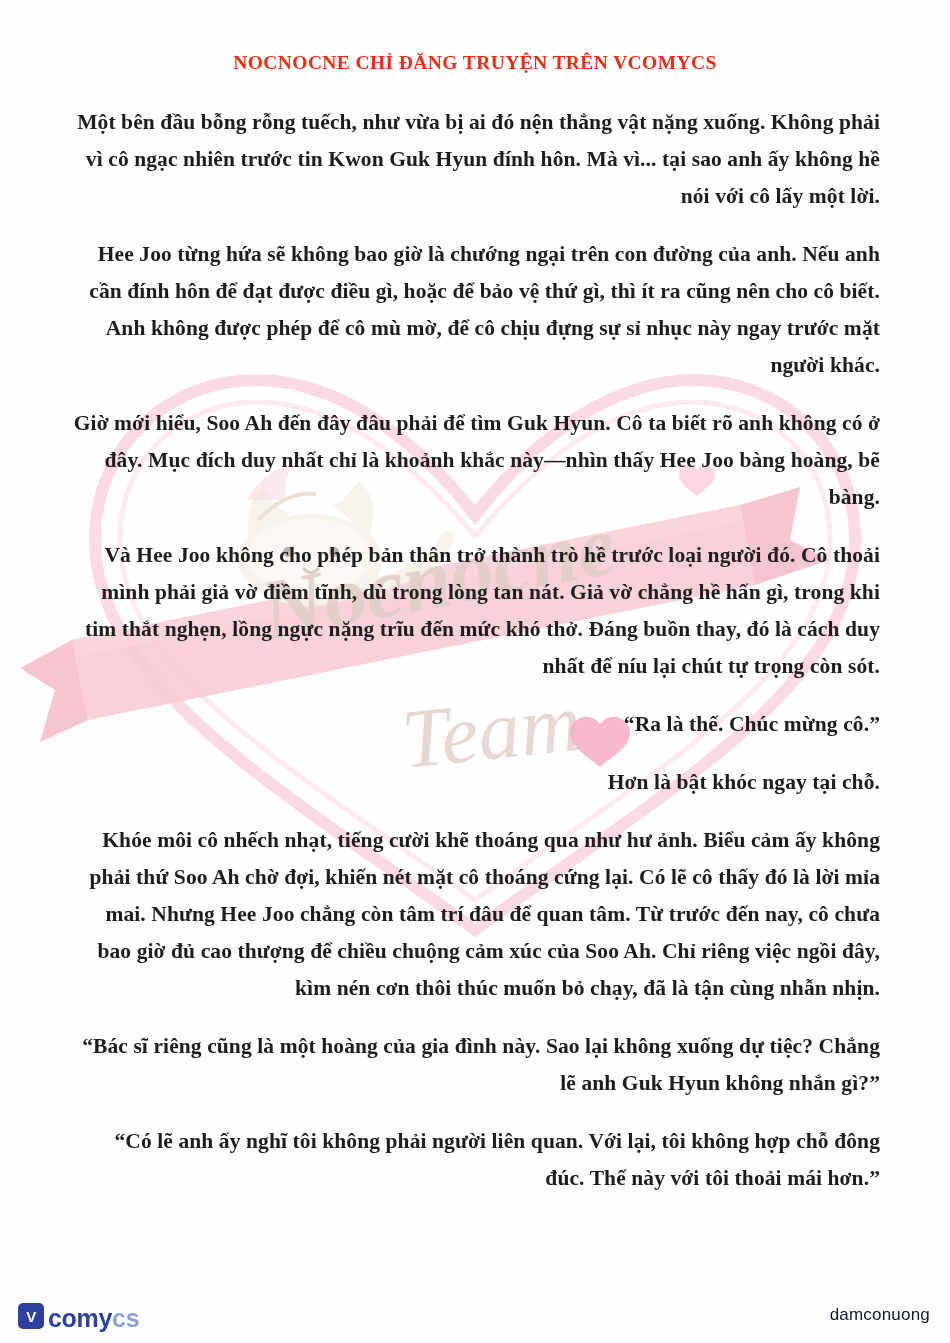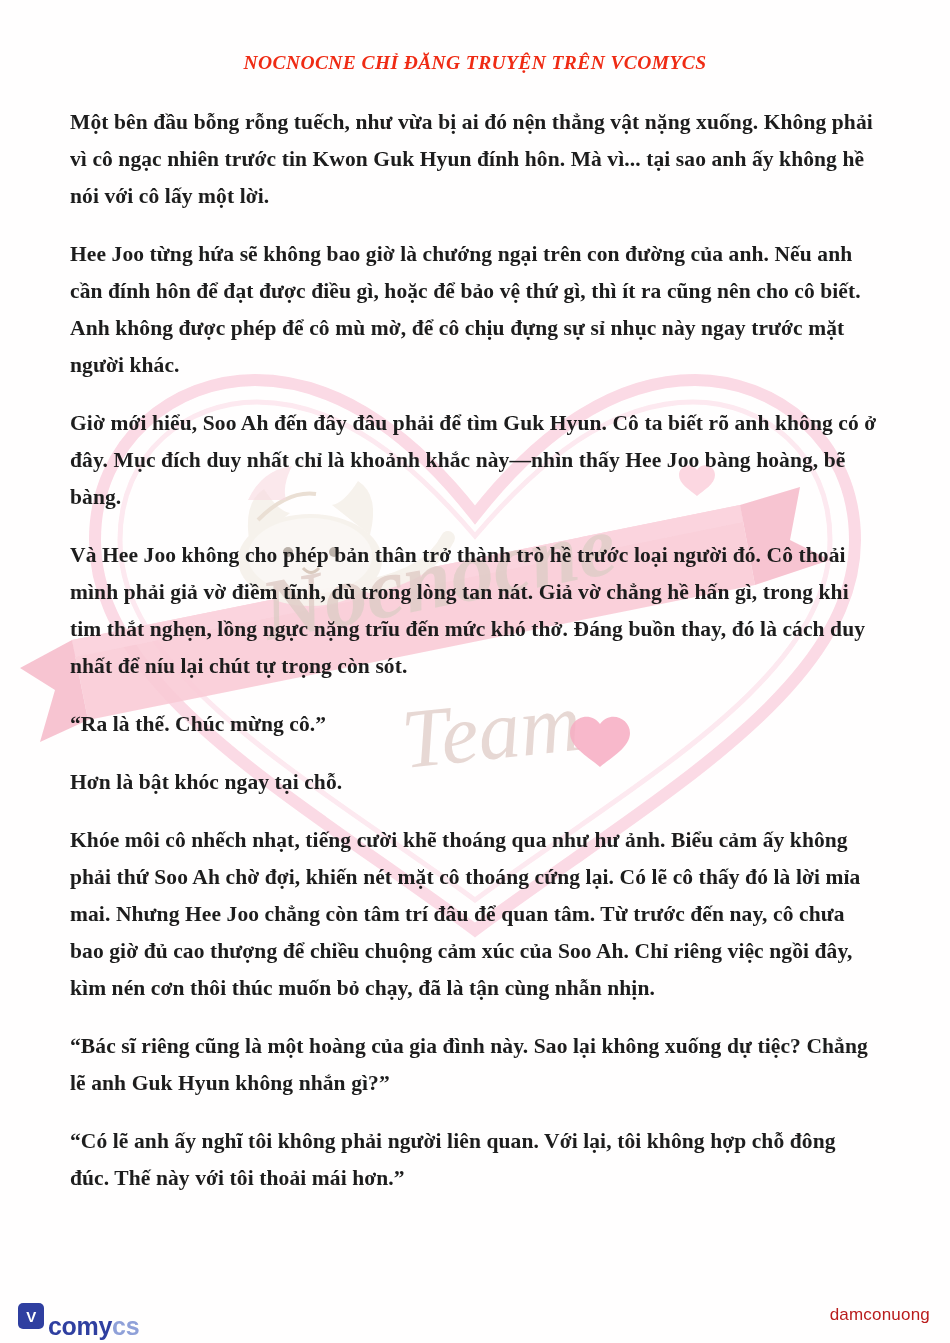--- a/index.html
+++ b/index.html
@@ -29,40 +29,39 @@
   .top-banner {
     position: absolute;
     left: 0; top: 52px;
     width: 950px;
     text-align: center;
     z-index: 4;
   }
   .top-banner .txt {
     font-family: "Liberation Serif", serif;
     font-weight: bold;
-    font-style: italic;
     font-size: 19.5px;
     letter-spacing: .4px;
     color: #ef2b14;
   }
 
   
   .content {
     position: absolute;
     left: 70px;
     top: 104px;
     width: 810px;
     z-index: 3;
   }
   .para {
     font-size: 21.5px;
     line-height: 37px;
     color: #1d1d1d;
     margin: 0 0 21px 0;
-    text-align: left;
+    text-align: right;
     font-family: "Liberation Serif", serif;
     font-weight: 600;
     letter-spacing: .1px;
   }
   .para.italic {
     font-style: italic;
   }
   .para:last-child { margin-bottom: 8px; }
 
   
@@ -89,32 +88,32 @@
     letter-spacing: -.5px;
   }
   .logo-word {
     font-family: "Liberation Sans", sans-serif;
     font-size: 25px;
     font-weight: bold;
     color: #2f3fa0;
     line-height: 25px;
     letter-spacing: -.3px;
     position: relative;
-    top: 10px;
+    top: 2px;
     text-align: right;
   }
   .logo-word .ys { color: #8fa0d8; }
   .footer-right {
     position: absolute;
     right: 20px;
     bottom: 18px;
     z-index: 5;
     font-family: "Liberation Sans", sans-serif;
     font-size: 17px;
-    color: #b91c1c;
+    color: #0f172a;
     letter-spacing: .2px;
   }
 </style>
 </head>
 <body>
 
 <div class="page">
 
   <svg class="wm" viewBox="0 0 950 1343" xmlns="http://www.w3.org/2000/svg">
     <defs>

